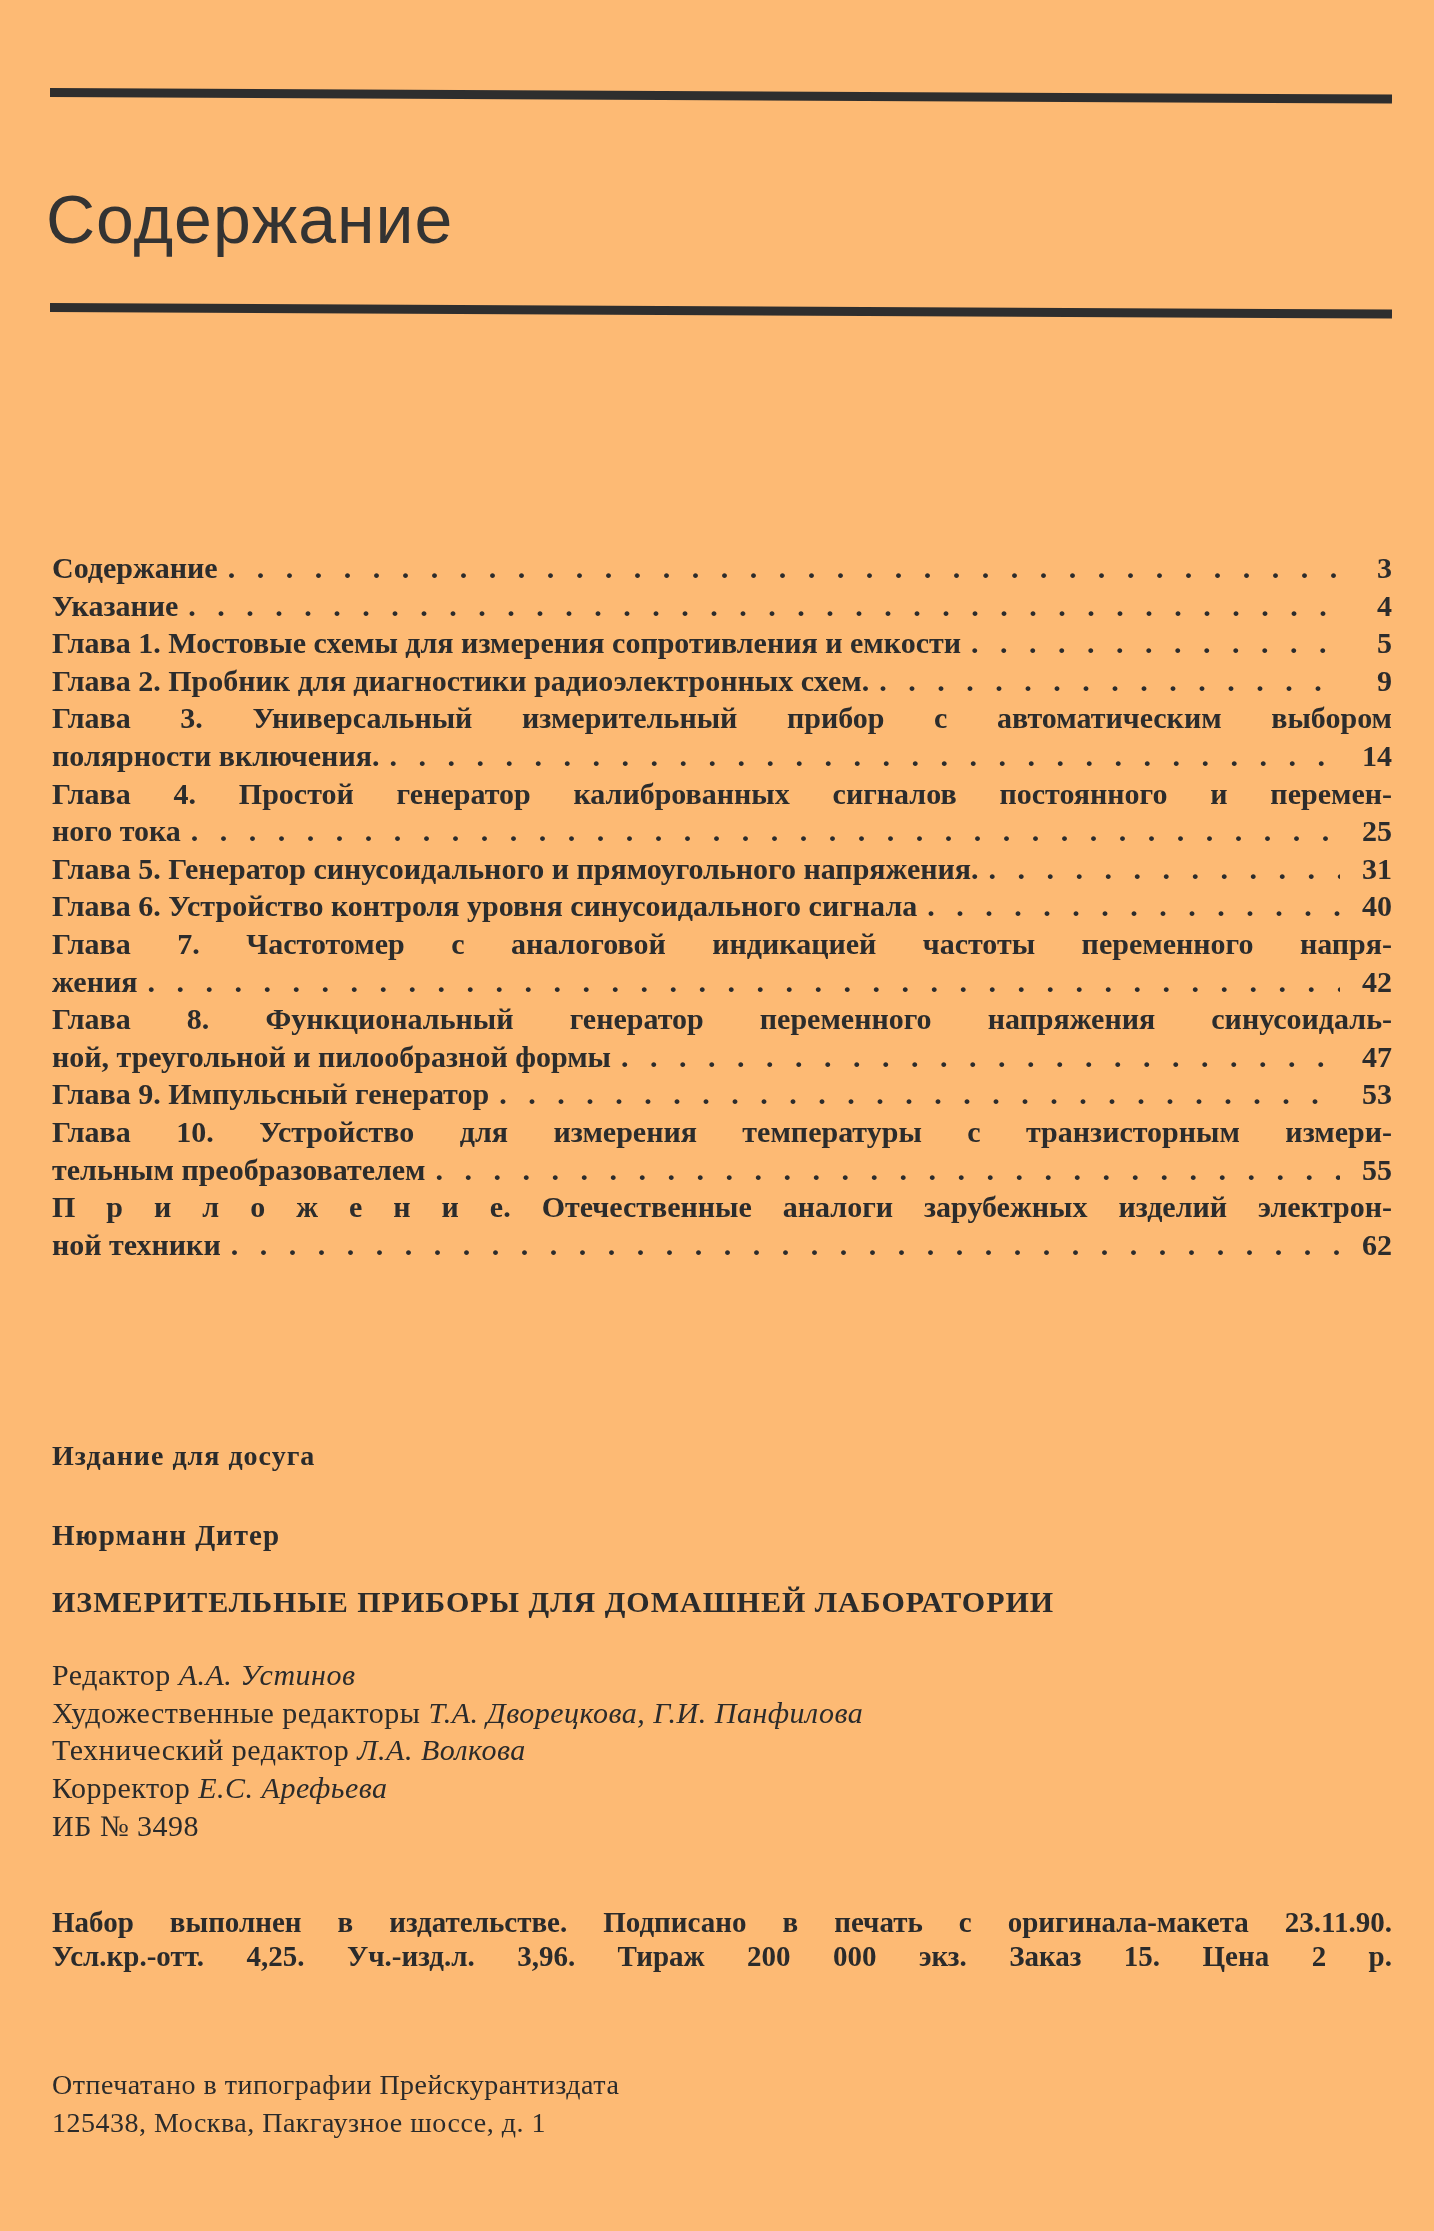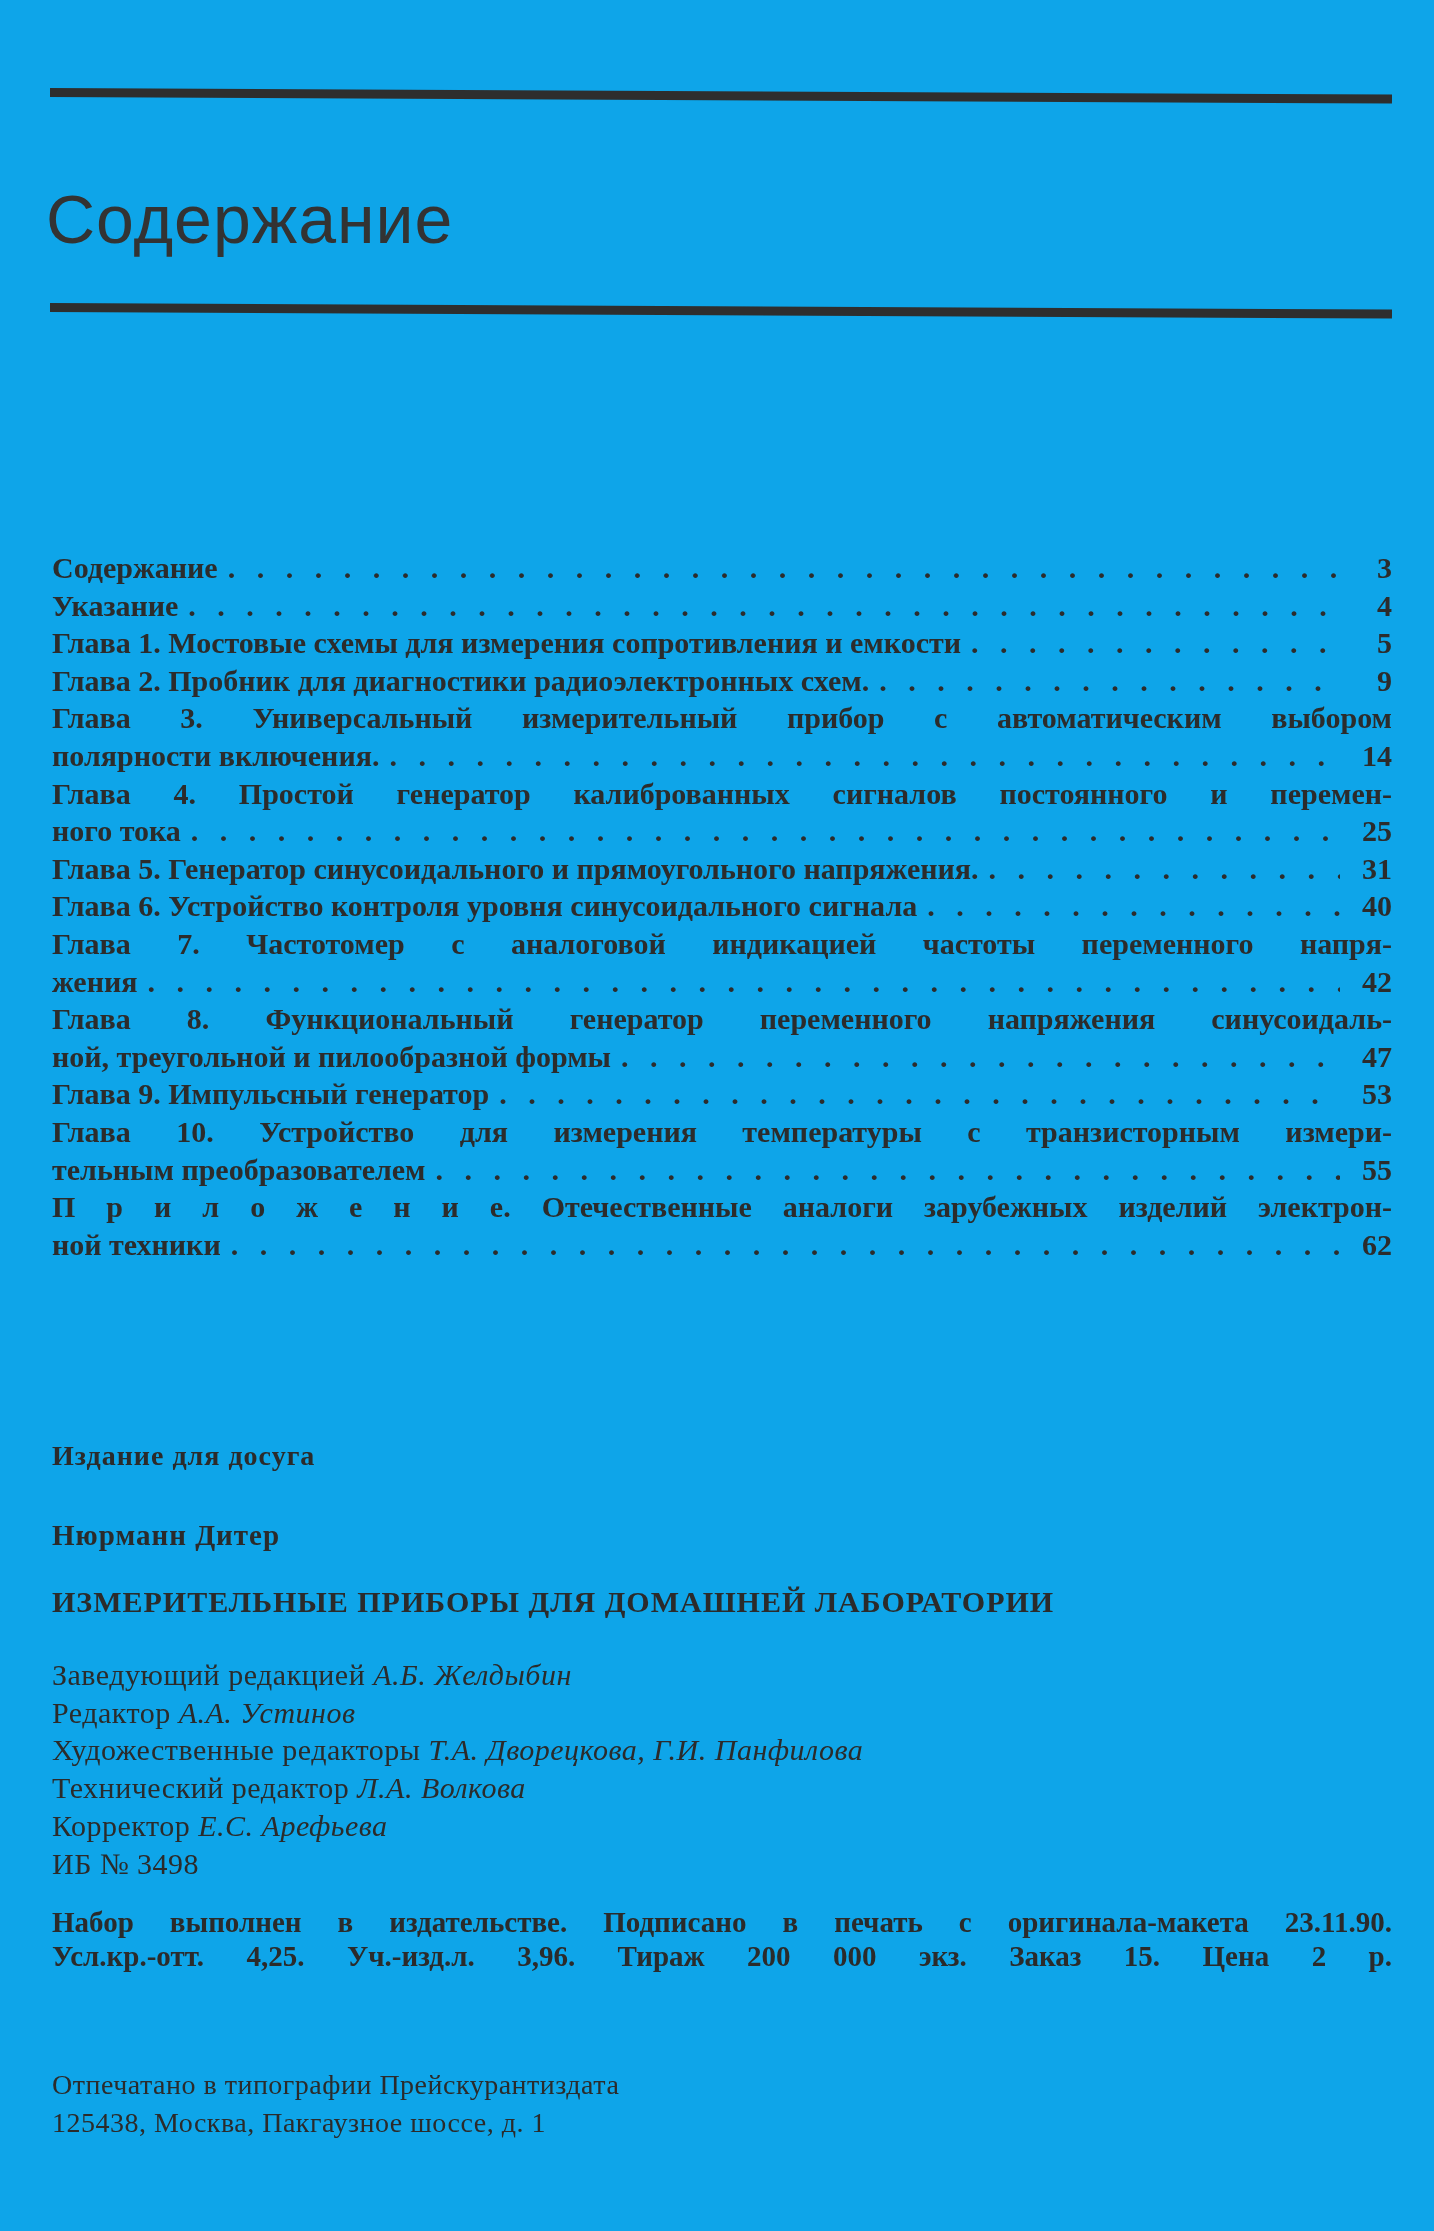--- a/index.html
+++ b/index.html
@@ -1,20 +1,20 @@
 <!DOCTYPE html>
 <html lang="ru"><head>
 <meta charset="utf-8">
 <style>
   html,body{margin:0;padding:0;background:#e8e8e6;}
   .page{
     position:relative;
     width:1434px;height:2231px;
     margin:0 auto;
-    background:#0ea5e9;
+    background:#fdba74;
     color:#2b2b2b;
     overflow:hidden;
     font-family:"Liberation Serif", serif;
   }
   .rule{
     position:absolute;left:50px;width:1342px;height:9px;
     background:#2e2e2e;
     transform:rotate(0.28deg);
     transform-origin:left center;
   }
@@ -176,21 +176,20 @@
     </div>
 
   <div class="abs edition-note">Издание для досуга</div>
 
   <div class="abs author-name">Нюрманн Дитер</div>
 
   <div class="abs book-title">ИЗМЕРИТЕЛЬНЫЕ ПРИБОРЫ ДЛЯ ДОМАШНЕЙ ЛАБОРАТОРИИ</div>
 
   <div class="abs staff">
     <div>
-        <div class="staff-line"><span class="role">Заведующий редакцией </span><span class="nm">А.Б. Желдыбин</span></div>
         <div class="staff-line"><span class="role">Редактор </span><span class="nm">А.А. Устинов</span></div>
         <div class="staff-line"><span class="role">Художественные редакторы </span><span class="nm">Т.А. Дворецкова, Г.И. Панфилова</span></div>
         <div class="staff-line"><span class="role">Технический редактор </span><span class="nm">Л.А. Волкова</span></div>
         <div class="staff-line"><span class="role">Корректор </span><span class="nm">Е.С. Арефьева</span></div>
       </div>
     <div class="staff-line ib-number">ИБ № 3498</div>
   </div>
 
   <div class="abs print-info">
     <div>Набор выполнен в издательстве. Подписано в печать с оригинала-макета 23.11.90.</div>

